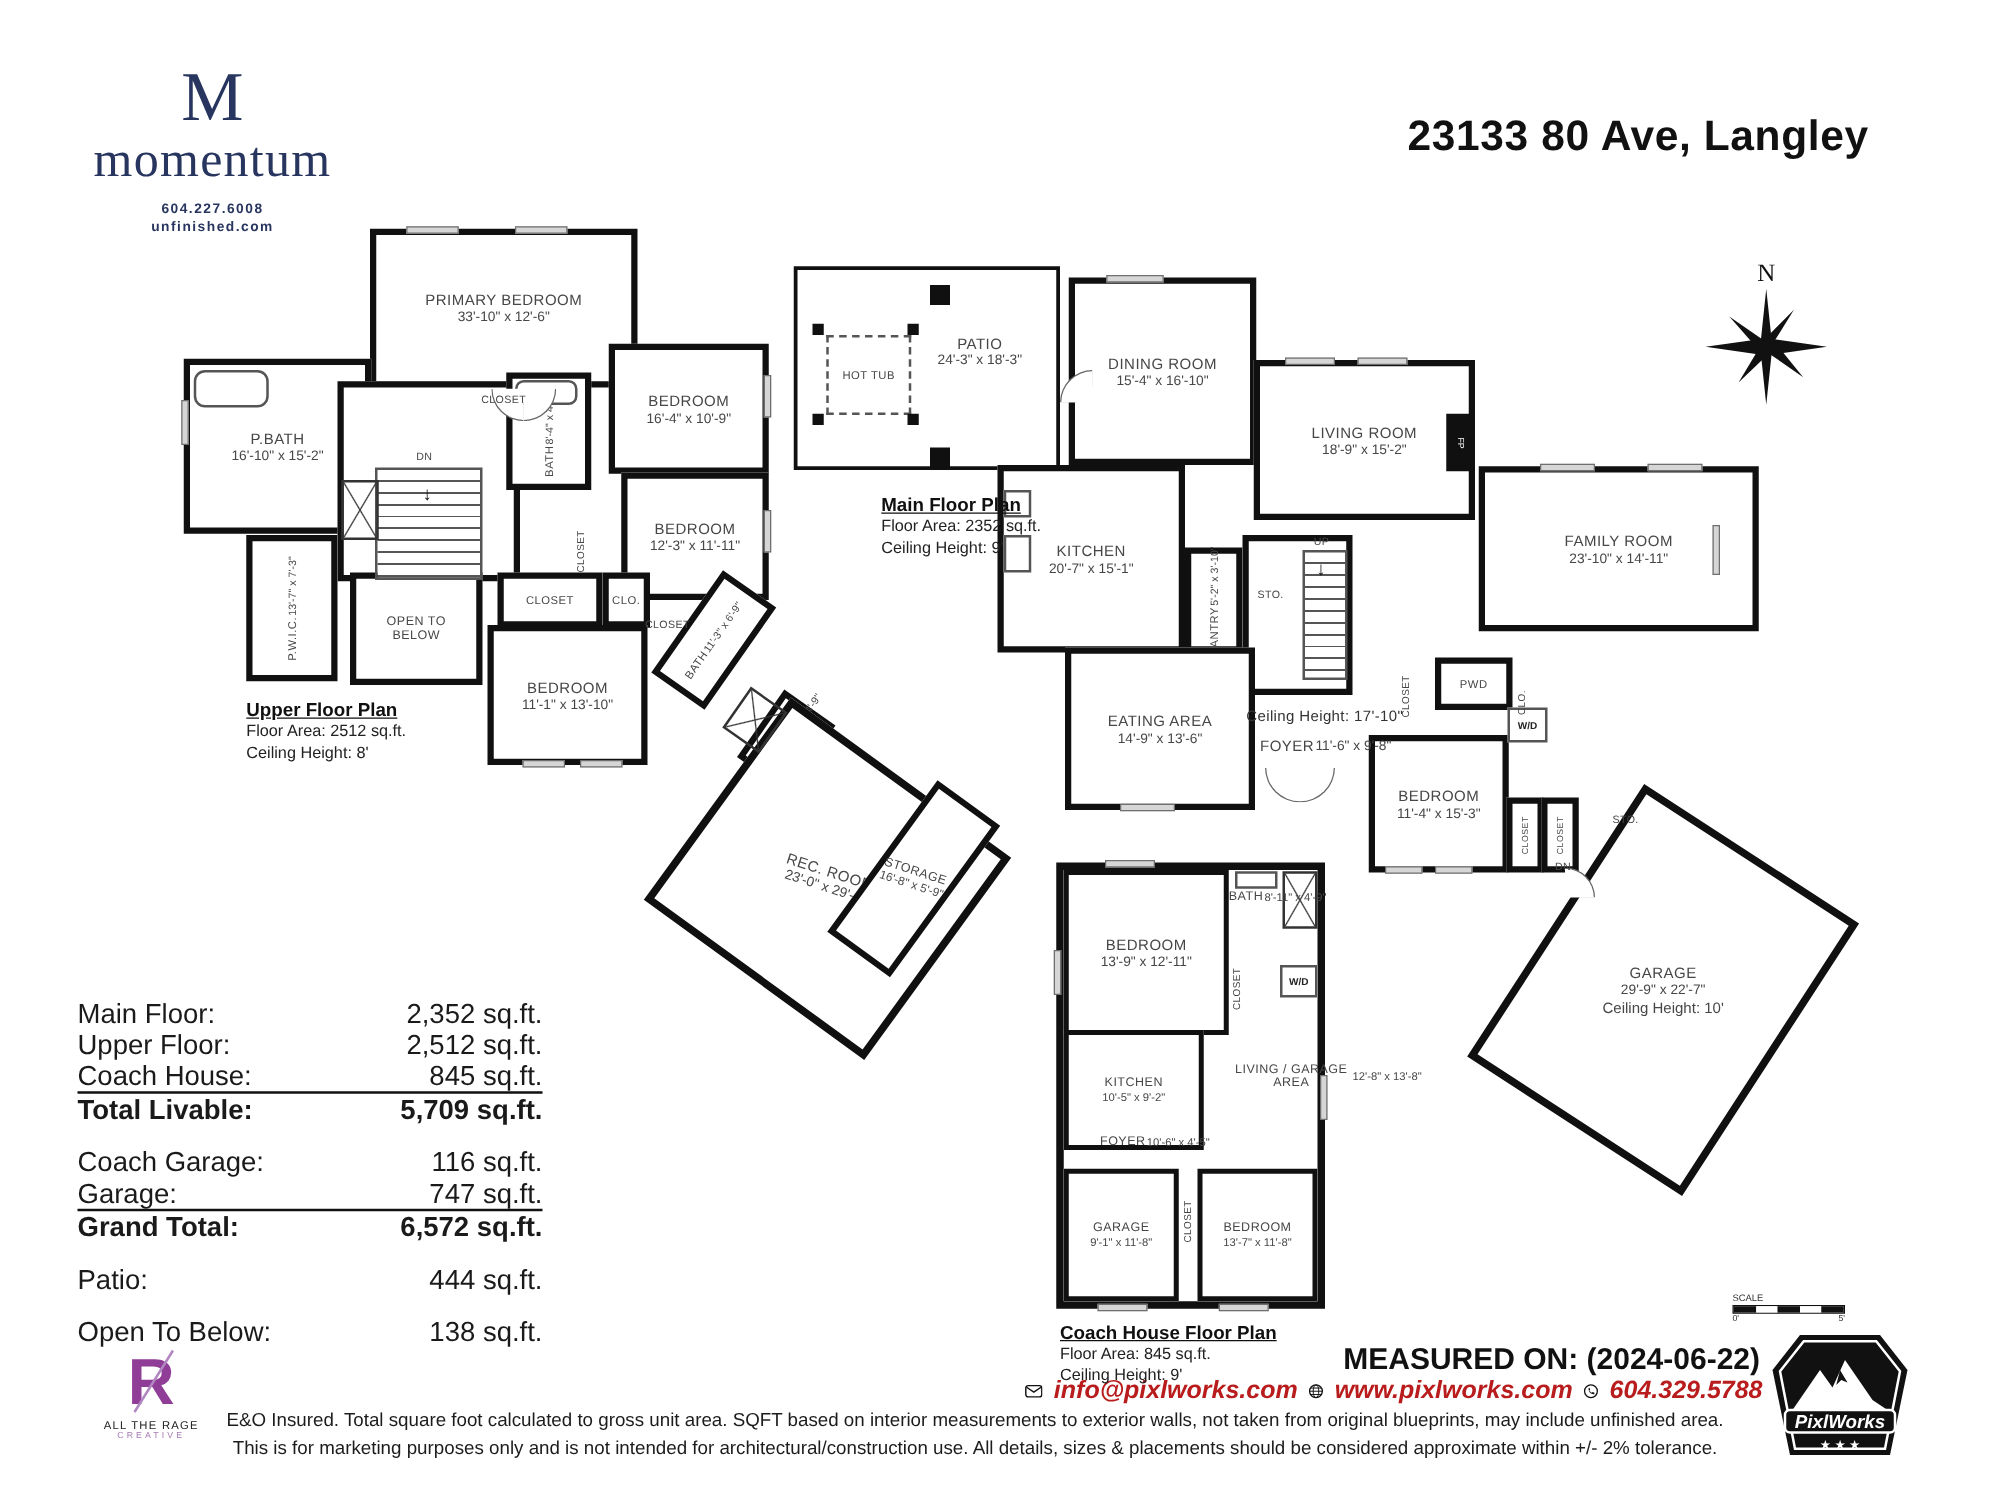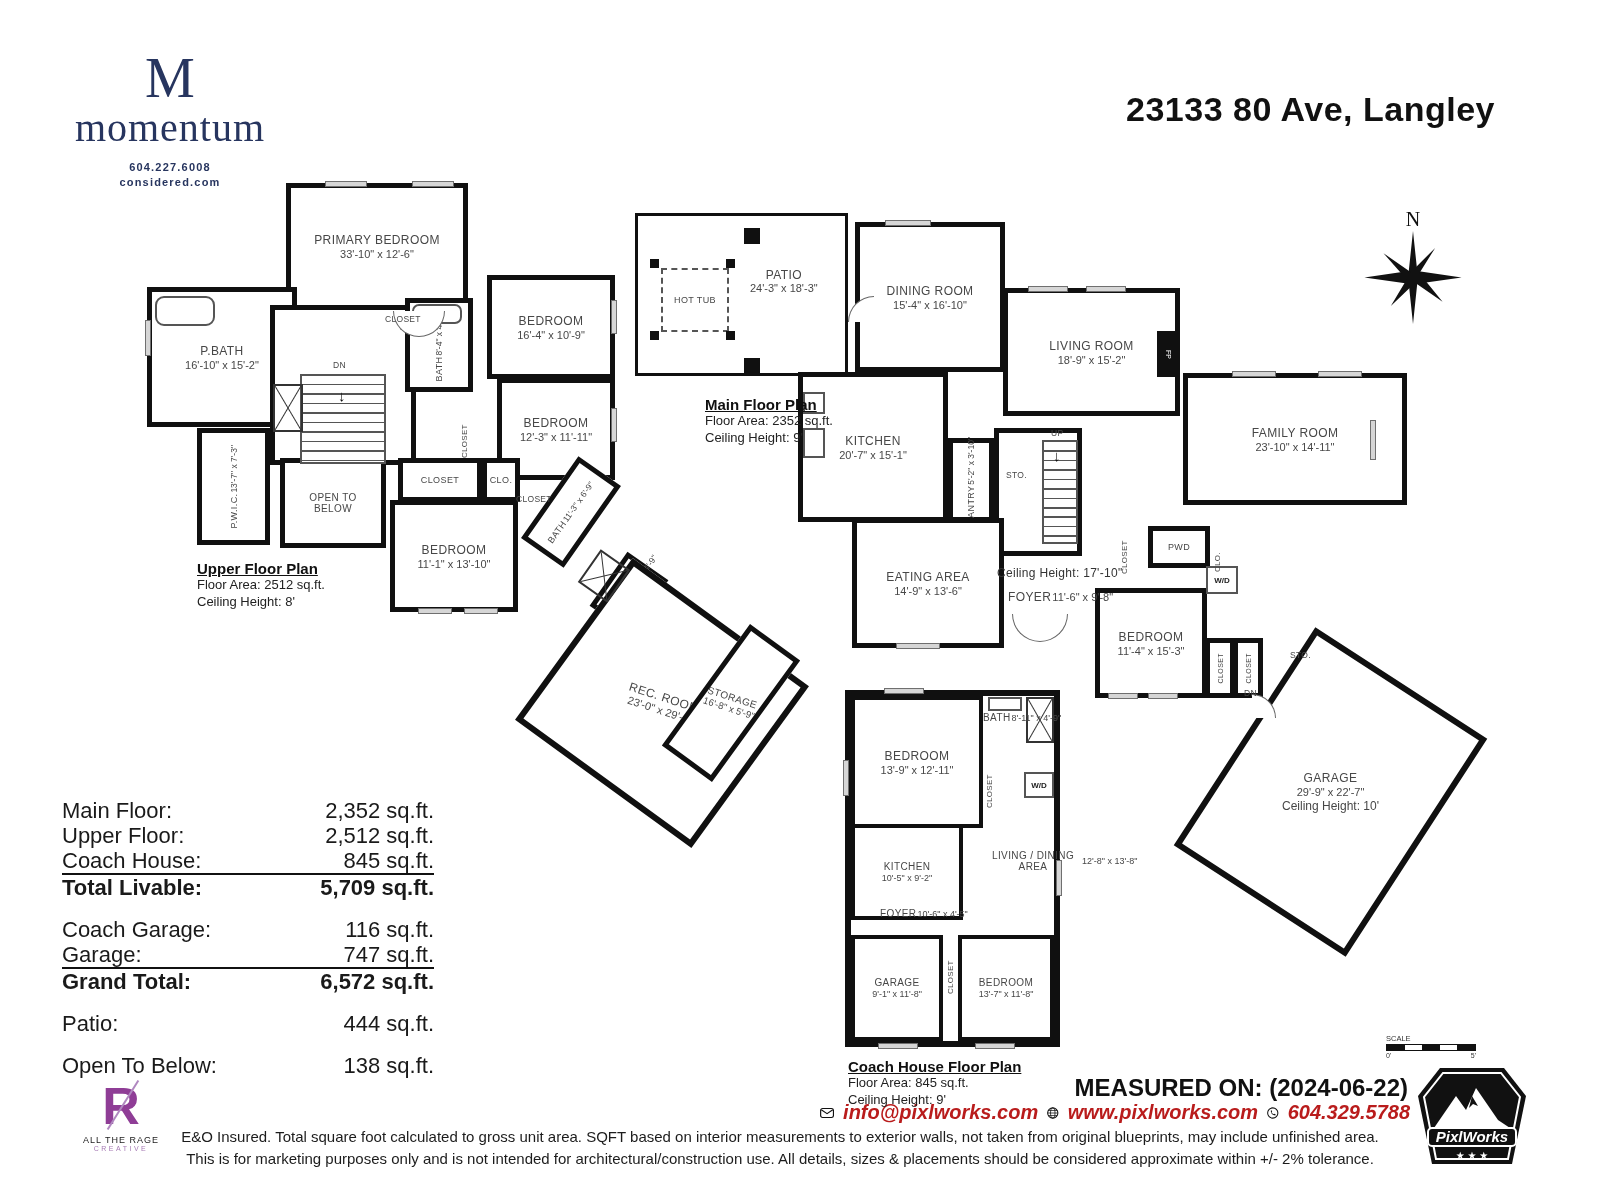--- a/index.html
+++ b/index.html
@@ -64,34 +64,34 @@
 </head>
 <body>
 
 <div id="page">
 
   <div id="brand">
     <div class="mono">M</div>
     <div class="word">momentum</div>
     <div class="contact">
       <div>604.227.6008</div>
-      <div>considered.com</div>
+      <div>unfinished.com</div>
     </div>
   </div>
   <div id="address">23133 80 Ave, Langley</div>
 
   <div style="position:absolute;left:1358px;top:208px;width:110px;height:115px;z-index:3">
     <div style="text-align:center;font-size:20px;font-family:'Liberation Serif',serif;color:#111">N</div>
     <svg width="110" height="95" viewBox="0 0 100 90">
       <polygon points="50,0 54,38 96,44 54,50 50,88 46,50 4,44 46,38" fill="#111"></polygon>
       <polygon points="71,16 56,40 78,67 52,49 29,71 44,46 22,21 48,39" fill="#111"></polygon>
     </svg>
   </div>
 
-  <div class="room" style="left:286px;top:183px;width:182px;height:127px">
+  <div class="room" style="left:296px;top:183px;width:214px;height:127px">
     <span class="rname">PRIMARY BEDROOM</span>
     <span class="rdims">33'-10" x 12'-6"</span>
   </div>
   <div class="room" style="left:147px;top:287px;width:150px;height:140px">
     <span class="rname">P.BATH</span>
     <span class="rdims">16'-10" x 15'-2"</span>
   </div>
   <div class="fixt" style="left:155px;top:296px;width:60px;height:30px;border-radius:9px"></div>
   <div class="room" style="left:270px;top:305px;width:146px;height:160px"></div>
   <div class="stairs" style="left:300px;top:374px;width:86px;height:90px"></div>
@@ -275,21 +275,21 @@
   <div class="xbox" style="left:1026px;top:697px;width:28px;height:46px"></div>
   <span class="vtag" style="left:985px;top:762px;height:46px">CLOSET</span>
   <div class="fixt" style="left:1024px;top:772px;width:30px;height:26px;display:flex;align-items:center;justify-content:center">
     <span style="font-size:8px;font-weight:bold;color:#222">W/D</span>
   </div>
   <div class="room sm" style="left:851px;top:824px;width:112px;height:96px;border-width:4px">
     <span class="rname" style="font-size:10px">KITCHEN</span>
     <span class="rdims" style="font-size:9px">10'-5" x 9'-2"</span>
   </div>
   <div class="free" style="left:985px;top:850px">
-    <span class="rname" style="white-space:normal;width:96px;font-size:10px">LIVING / DINING AREA</span>
+    <span class="rname" style="white-space:normal;width:96px;font-size:10px">LIVING / GARAGE AREA</span>
     <span class="rdims" style="font-size:9px">12'-8" x 13'-8"</span>
   </div>
   <div class="free" style="left:880px;top:908px">
     <span class="rname" style="font-size:10px">FOYER</span>
     <span class="rdims" style="font-size:9px">10'-6" x 4'-5"</span>
   </div>
   <div class="room sm" style="left:851px;top:935px;width:92px;height:106px;border-width:4px">
     <span class="rname" style="font-size:10px">GARAGE</span>
     <span class="rdims" style="font-size:9px">9'-1" x 11'-8"</span>
   </div>

